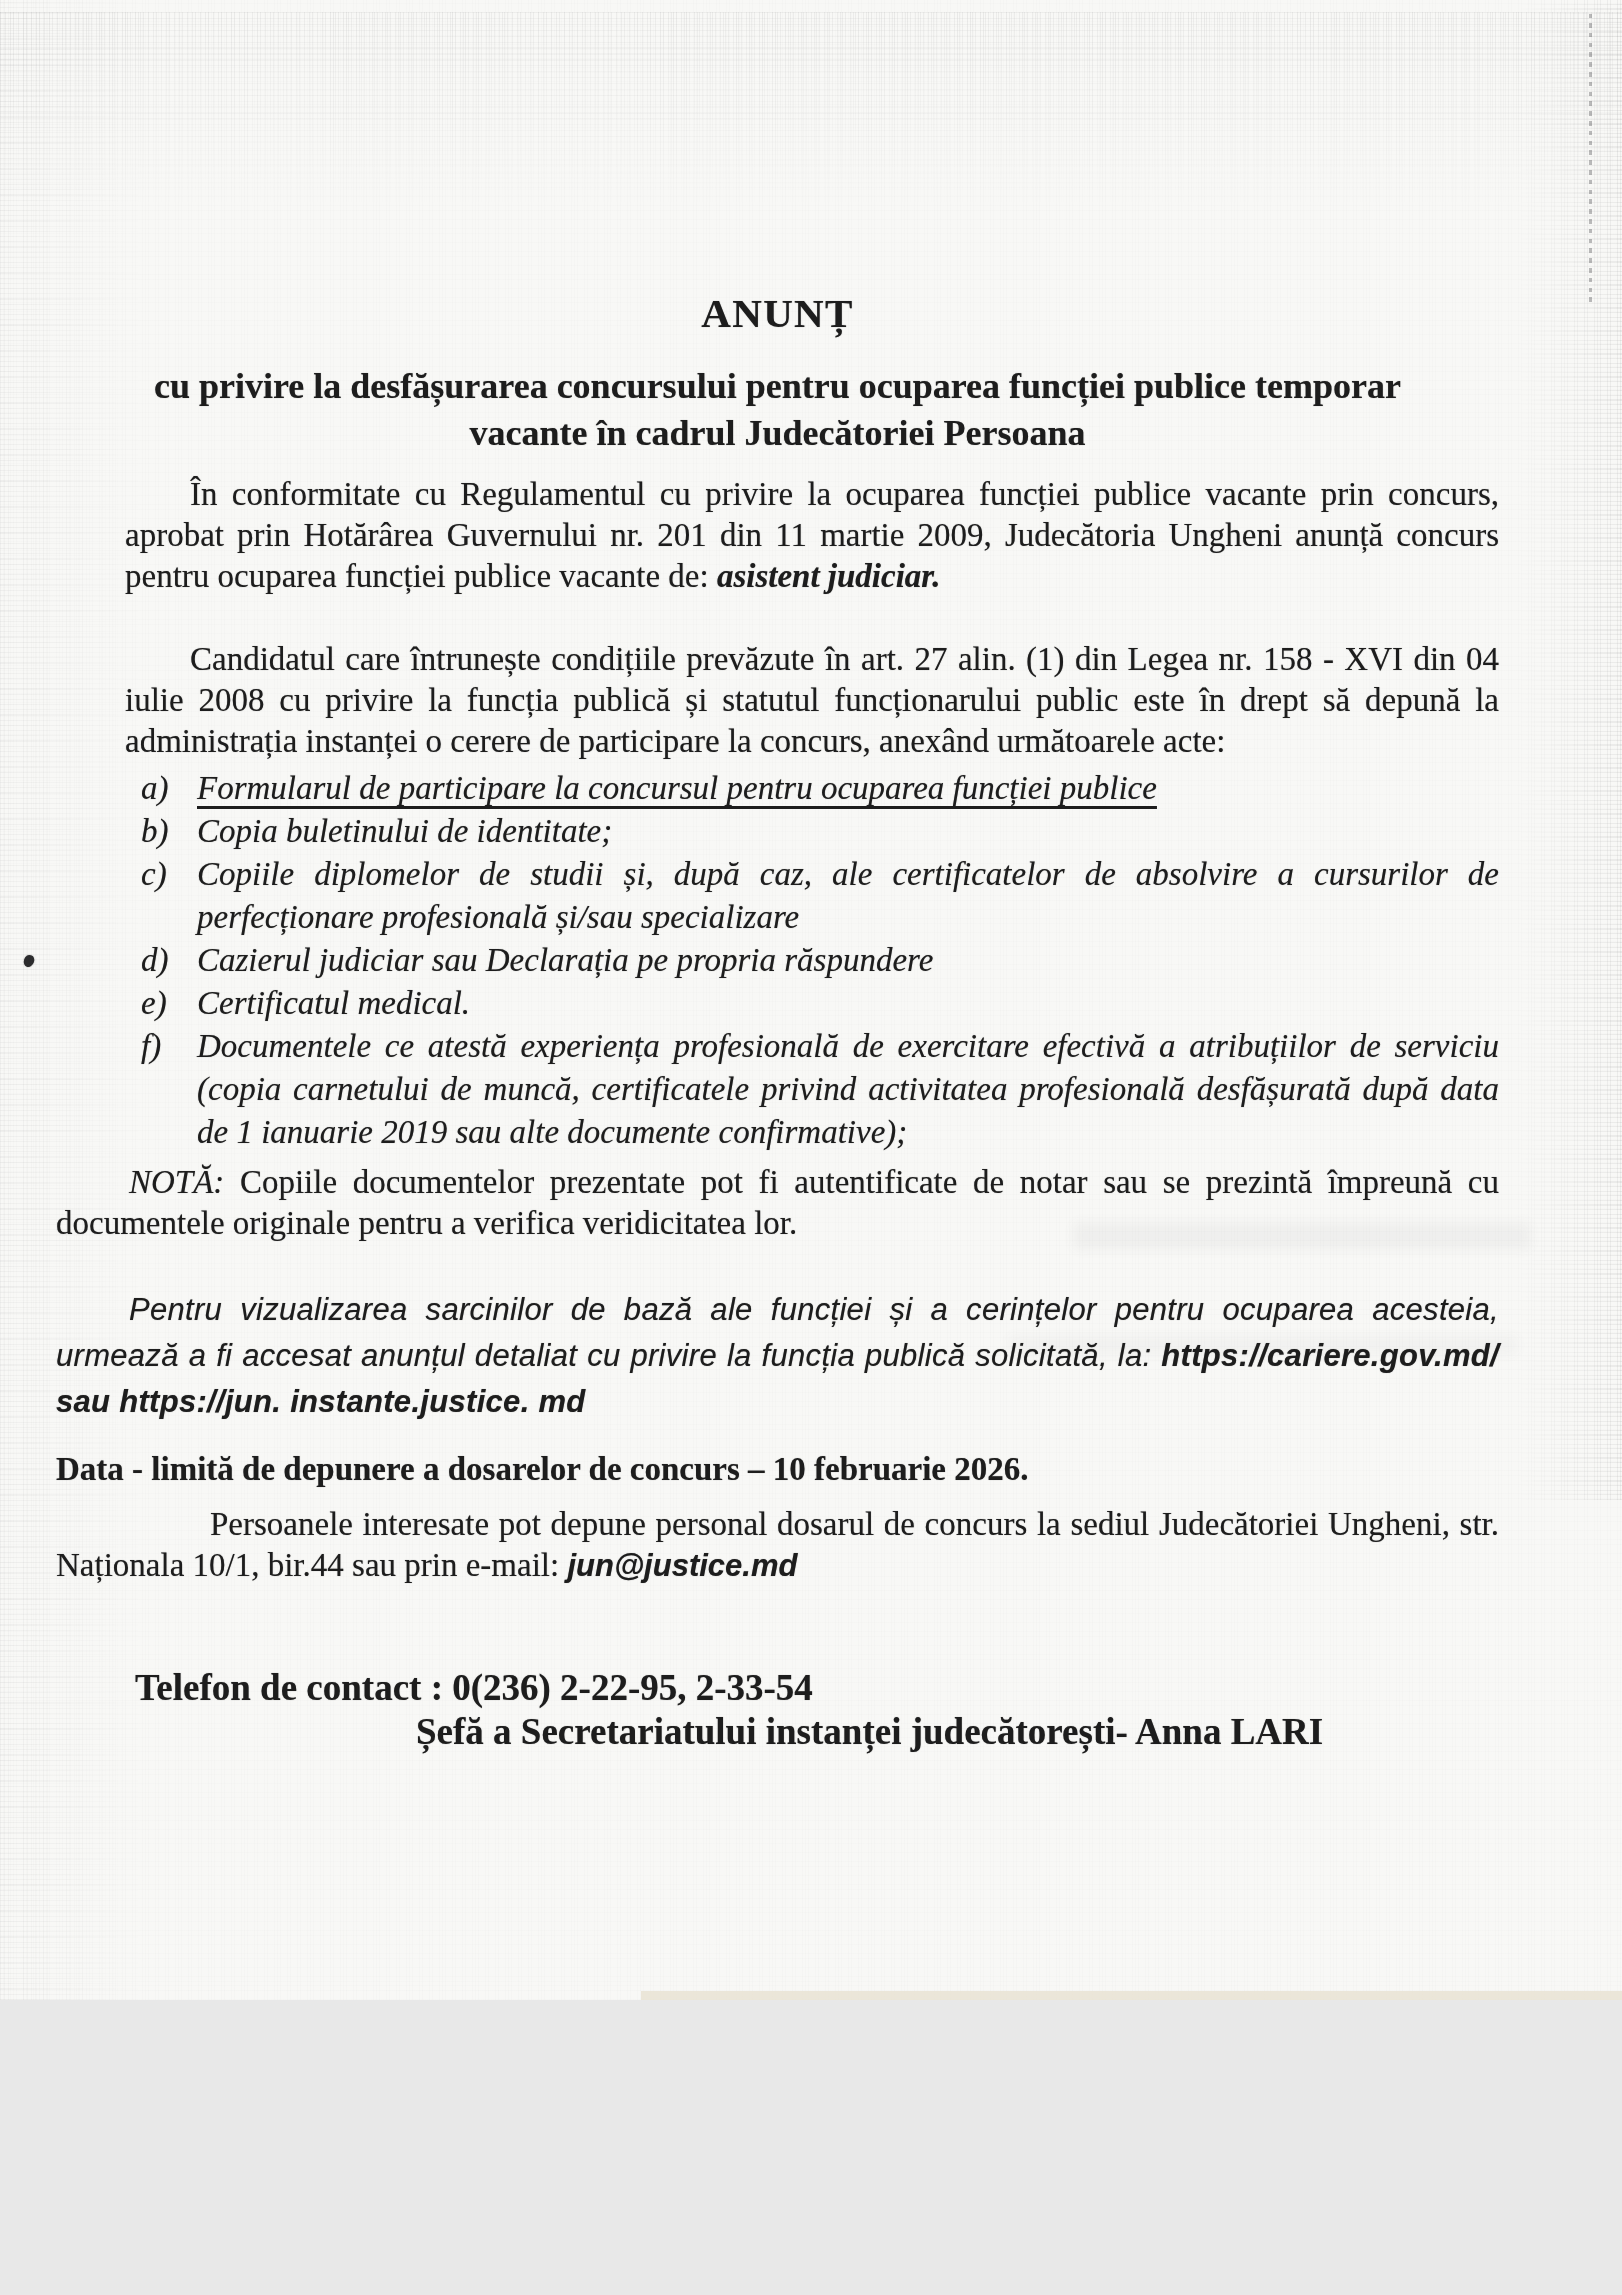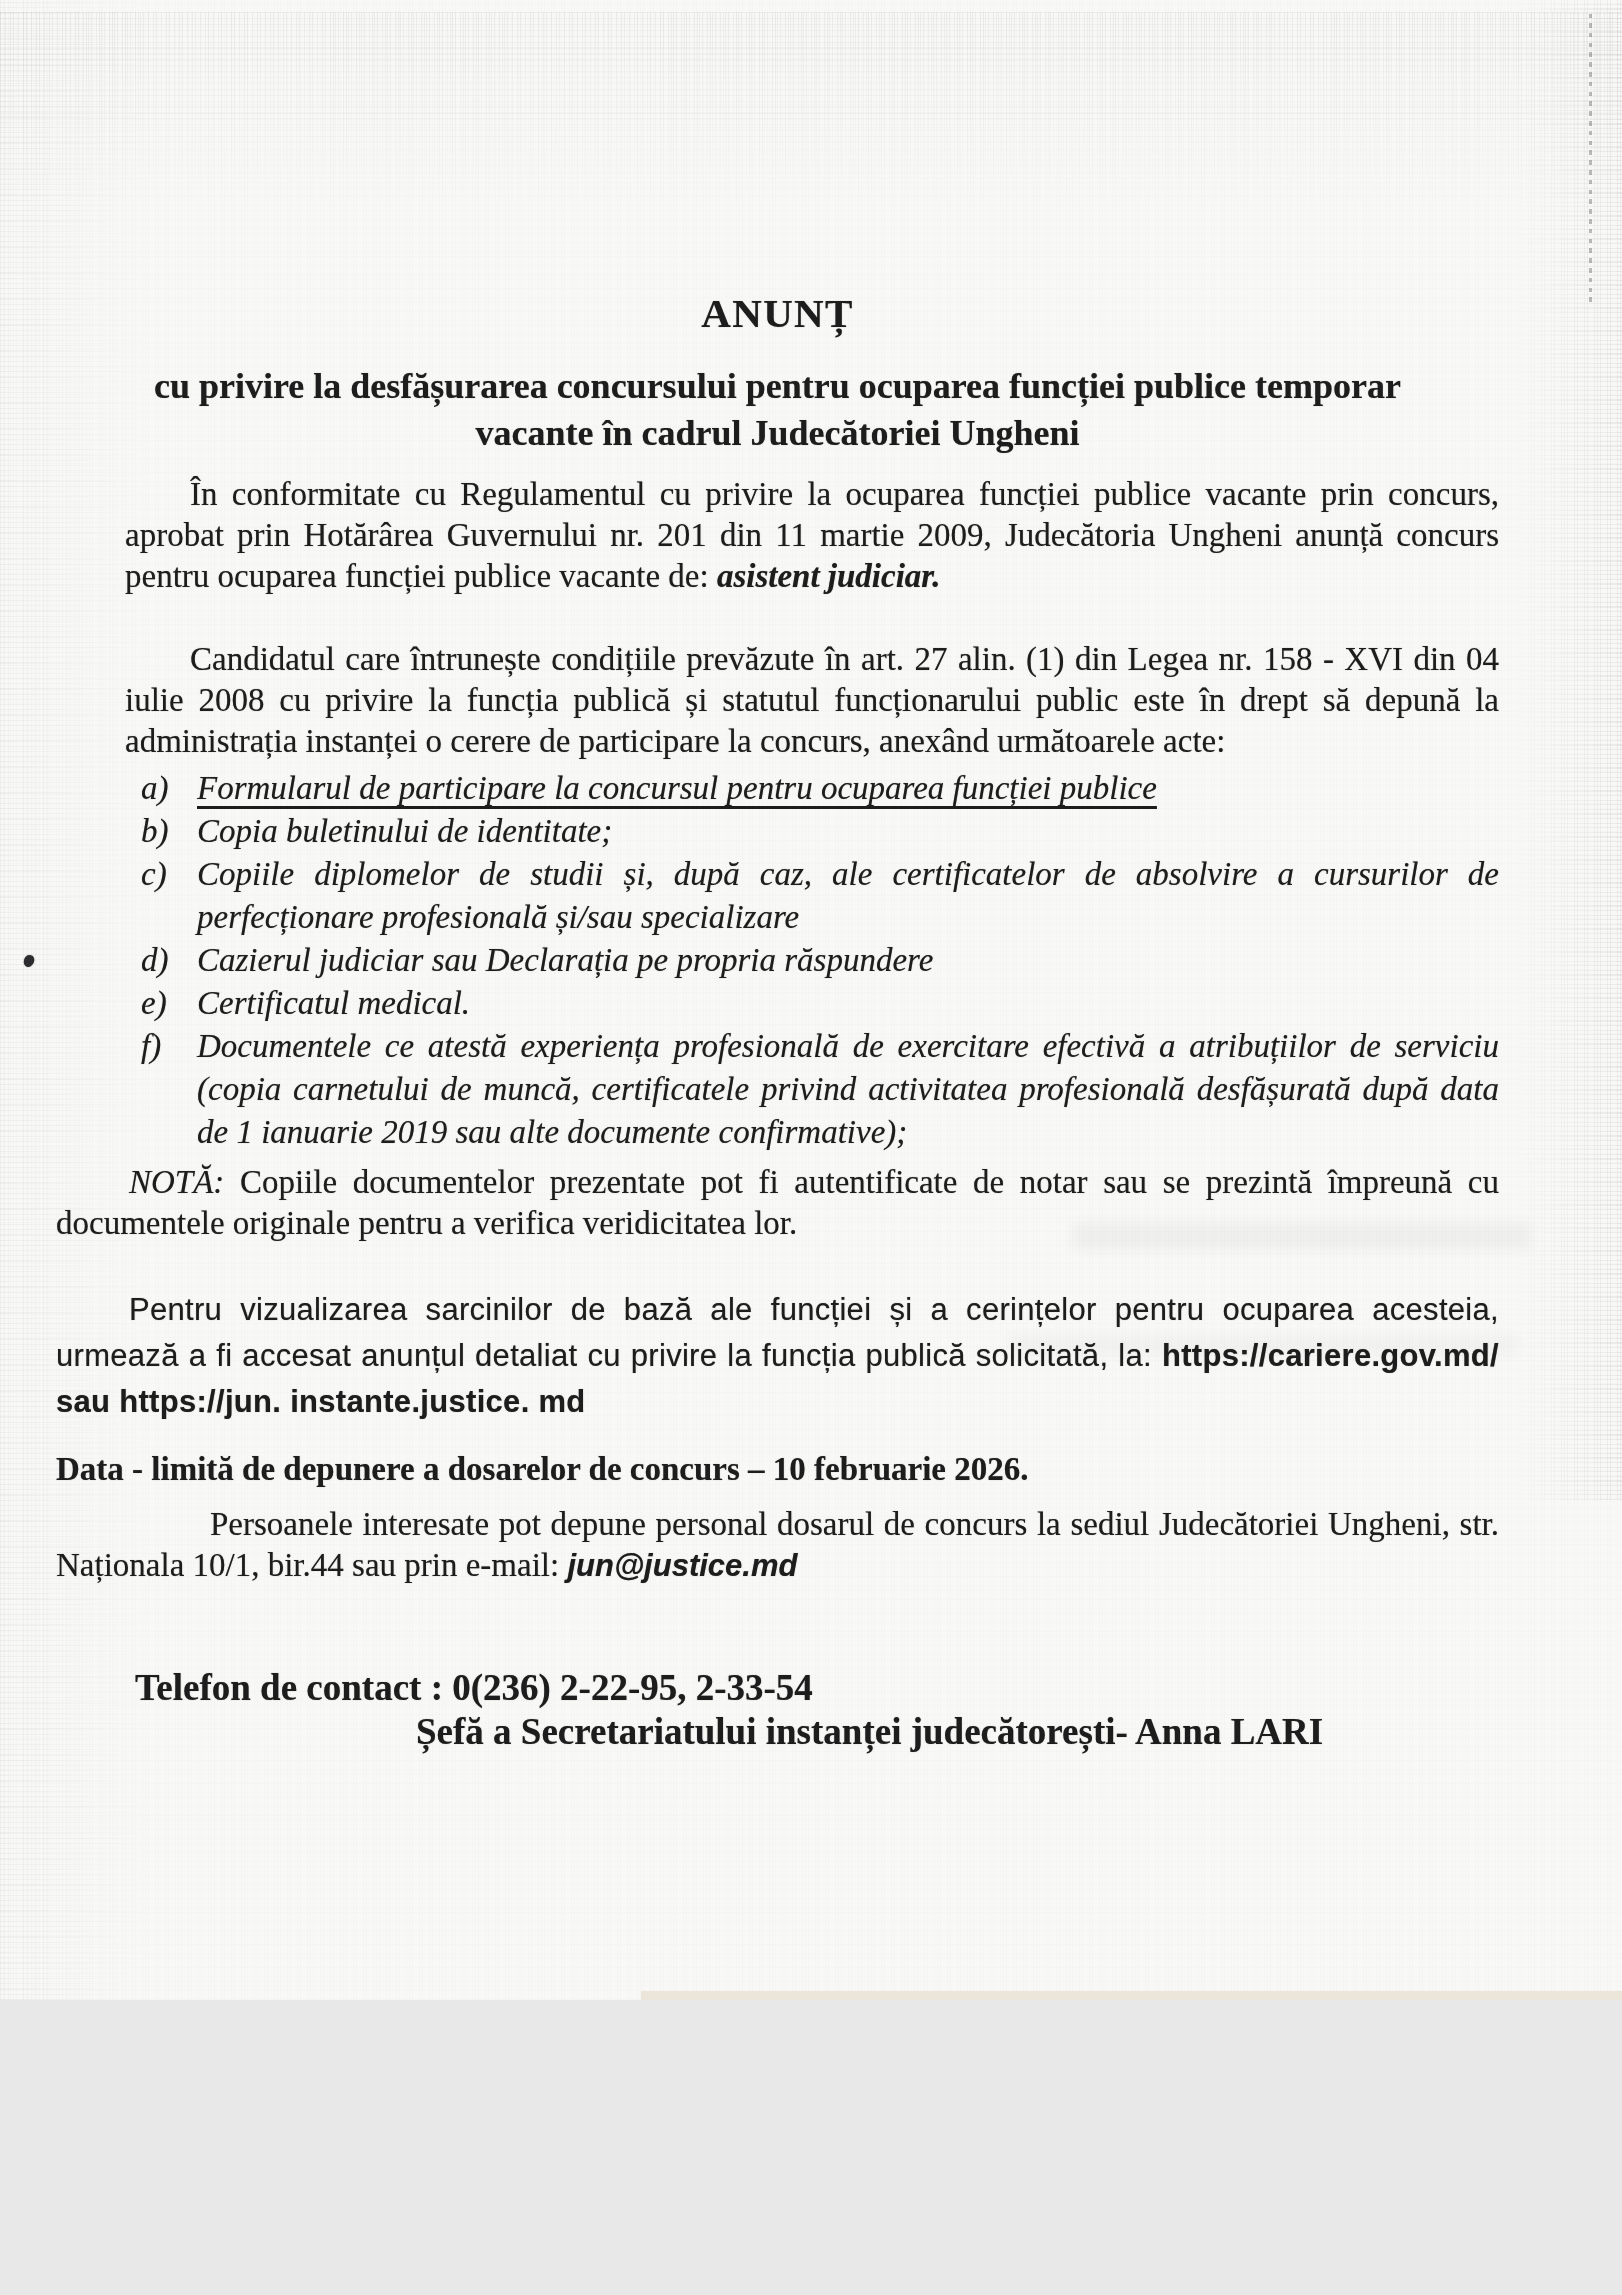--- a/index.html
+++ b/index.html
@@ -94,21 +94,21 @@
   .intro     { margin:17px 0 0 69px; text-indent:65px; }
   .candidate { margin:42px 0 0 69px; text-indent:65px; }
   .doc-list  { margin:5.2px 0 0 85px; font-style:italic; }
   .doc-item  { position:relative; padding-left:56px; font-size:33px; line-height:43px; text-align:justify; }
   .doc-marker{ position:absolute; left:0; top:0; }
   .underlined { text-decoration:underline; text-decoration-thickness:2.6px; text-underline-offset:6.5px; }
   .note    { margin-top:7.9px; text-indent:73px; }
   .note-label { font-weight:normal; font-style:italic; }
   .details {
     margin-top:43px; font-family:"Liberation Sans","DejaVu Sans",sans-serif;
-    font-size:31px; line-height:46px;
+    font-style:italic; font-size:31px; line-height:46px;
     text-indent:73px; text-align:justify; letter-spacing:0.3px;
   }
   .bold { font-weight:bold; }
   .deadline { margin-top:23.6px; font-weight:bold; text-align:left; }
   .submission { margin-top:14px; text-indent:154px; }
   .email {
     font-family:"Liberation Sans","DejaVu Sans",sans-serif;
     font-style:italic; font-weight:bold; font-size:31px;
   }
   .contact { margin-top:80px; margin-left:79px; font-weight:bold; font-size:37px; line-height:44px; }
@@ -136,21 +136,21 @@
   <div class="ghost" style="left:59px;  top:2091px; width:458px;  opacity:0.10; font-size:30px;">Persoanele interesate pot depune personal dosarul de concurs la sediul Judecătoriei Ungheni, str. Naționala 10/1, bir.44  sau prin e-mail: </div>
   <div class="ghost" style="left:72px; top:2144px; width:314px;  opacity:0.07;">Telefon de contact</div>
   <div class="ghost" style="left:65px; top:2281px; width:687px; opacity:0.09; font-size:29px;"> șefă  Serviciul  resurse umane – Svetlana GAVRILIȚA</div>
 
   <div class="content">
 
     <h1 class="title">ANUNȚ</h1>
 
     <h2 class="subtitle">
       <span>cu privire la desfășurarea concursului pentru ocuparea funcției publice temporar</span><br>
-      <span>vacante în cadrul Judecătoriei Ungheni</span>
+      <span>vacante în cadrul Judecătoriei Persoana</span>
     </h2>
 
     <p class="para intro">
       <span>În conformitate cu Regulamentul cu privire la ocuparea funcției publice vacante prin concurs, aprobat prin Hotărârea Guvernului nr. 201 din 11 martie 2009, Judecătoria Ungheni anunță concurs pentru ocuparea funcției publice vacante de: </span><span class="bold" style="font-style:italic;">asistent judiciar.</span>
     </p>
 
     <p class="para candidate">Candidatul care întrunește condițiile prevăzute în art. 27 alin. (1) din Legea nr. 158 - XVI din 04 iulie 2008 cu privire la funcția publică și statutul funcționarului public este în drept să depună la administrația instanței o cerere de participare la concurs, anexând următoarele acte:</p>
 
     <div class="doc-list">
       <div class="doc-item">

